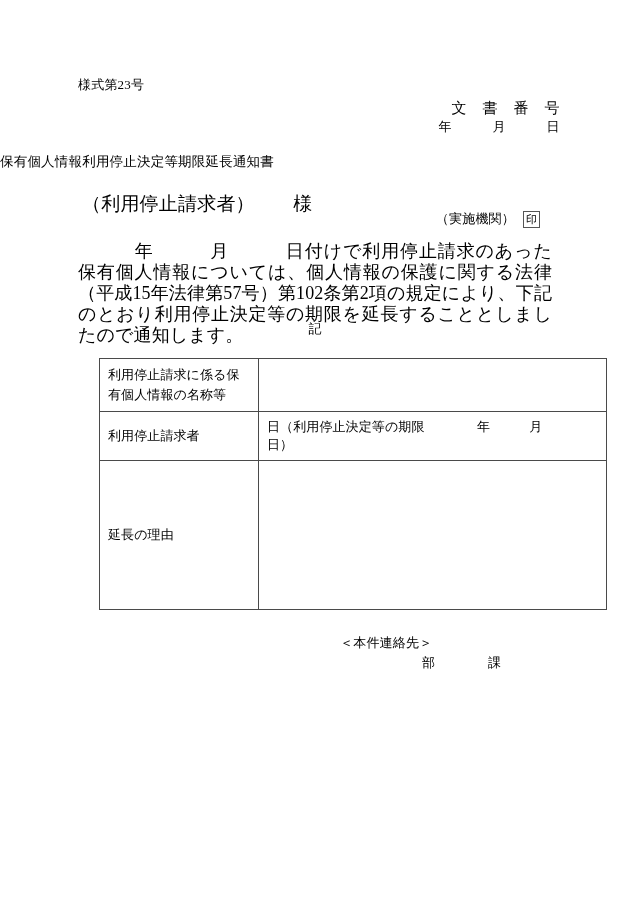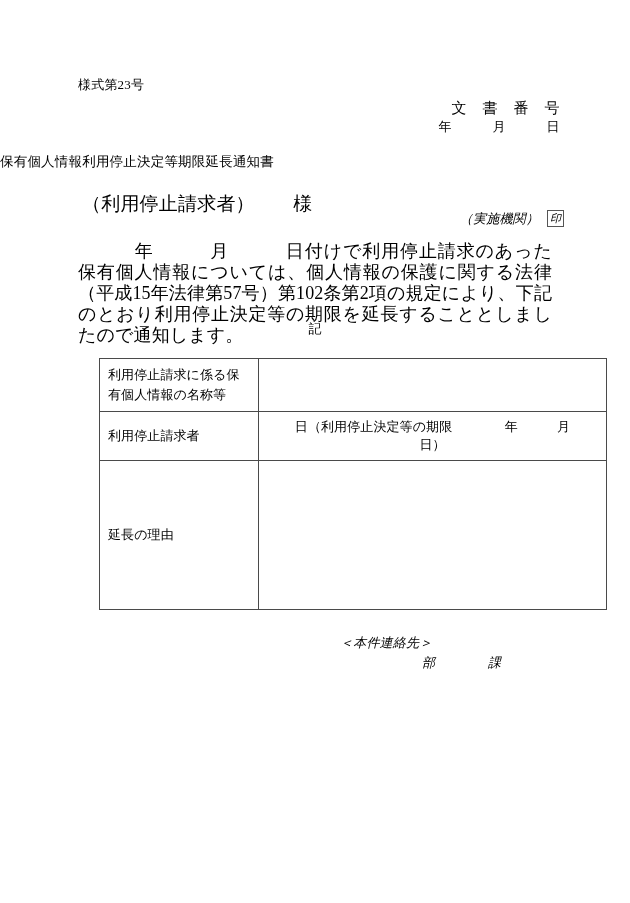--- a/index.html
+++ b/index.html
@@ -57,30 +57,29 @@
   }
 
   
   #addressee {
     left: 82px;
     top: 191px;
     font-size: 19px;
     letter-spacing: 0.2px;
   }
   #issuer-row {
-    left: 312px;
+    left: 288px;
     top: 210px;
     width: 252px;
     text-align: right;
     font-size: 13px;
     letter-spacing: 0.2px;
     display: flex;
     justify-content: flex-end;
-    align-items: flex-start;
-    font-style: italic;
+    align-items: center;
   }
   #issuer-label { margin-right: 8px; }
   #seal-box {
     display: inline-block;
     border: 1px solid #555;
     width: 13px;
     height: 15px;
     line-height: 15px;
     text-align: center;
     font-size: 11px;
@@ -132,29 +131,28 @@
   }
   #form-table td.value-cell {
     width: 331px;
   }
   .row-name .label-cell,
   .row-name .value-cell { height: 38px; }
   .row-period .label-cell,
   .row-period .value-cell { height: 30px; }
   .row-reason .label-cell,
   .row-reason .value-cell { height: 136px; }
-  .period-value { padding-left: 38px; letter-spacing: 0.3px; text-align: center; }
+  .period-value { padding-left: 38px; letter-spacing: 0.3px; }
 
   
   #contact-block {
     left: 340px;
     top: 634px;
     font-size: 13px;
     letter-spacing: 0.2px;
-    font-style: italic;
   }
   #contact-title { margin-bottom: 2px; }
   #contact-dept-line {
     position: relative;
     height: 20px;
     width: 215px;
   }
   #contact-dept { position: absolute; left: 82px; top: 0; }
   #contact-section { position: absolute; left: 148px; top: 0; }
   #contact-phone-line {

